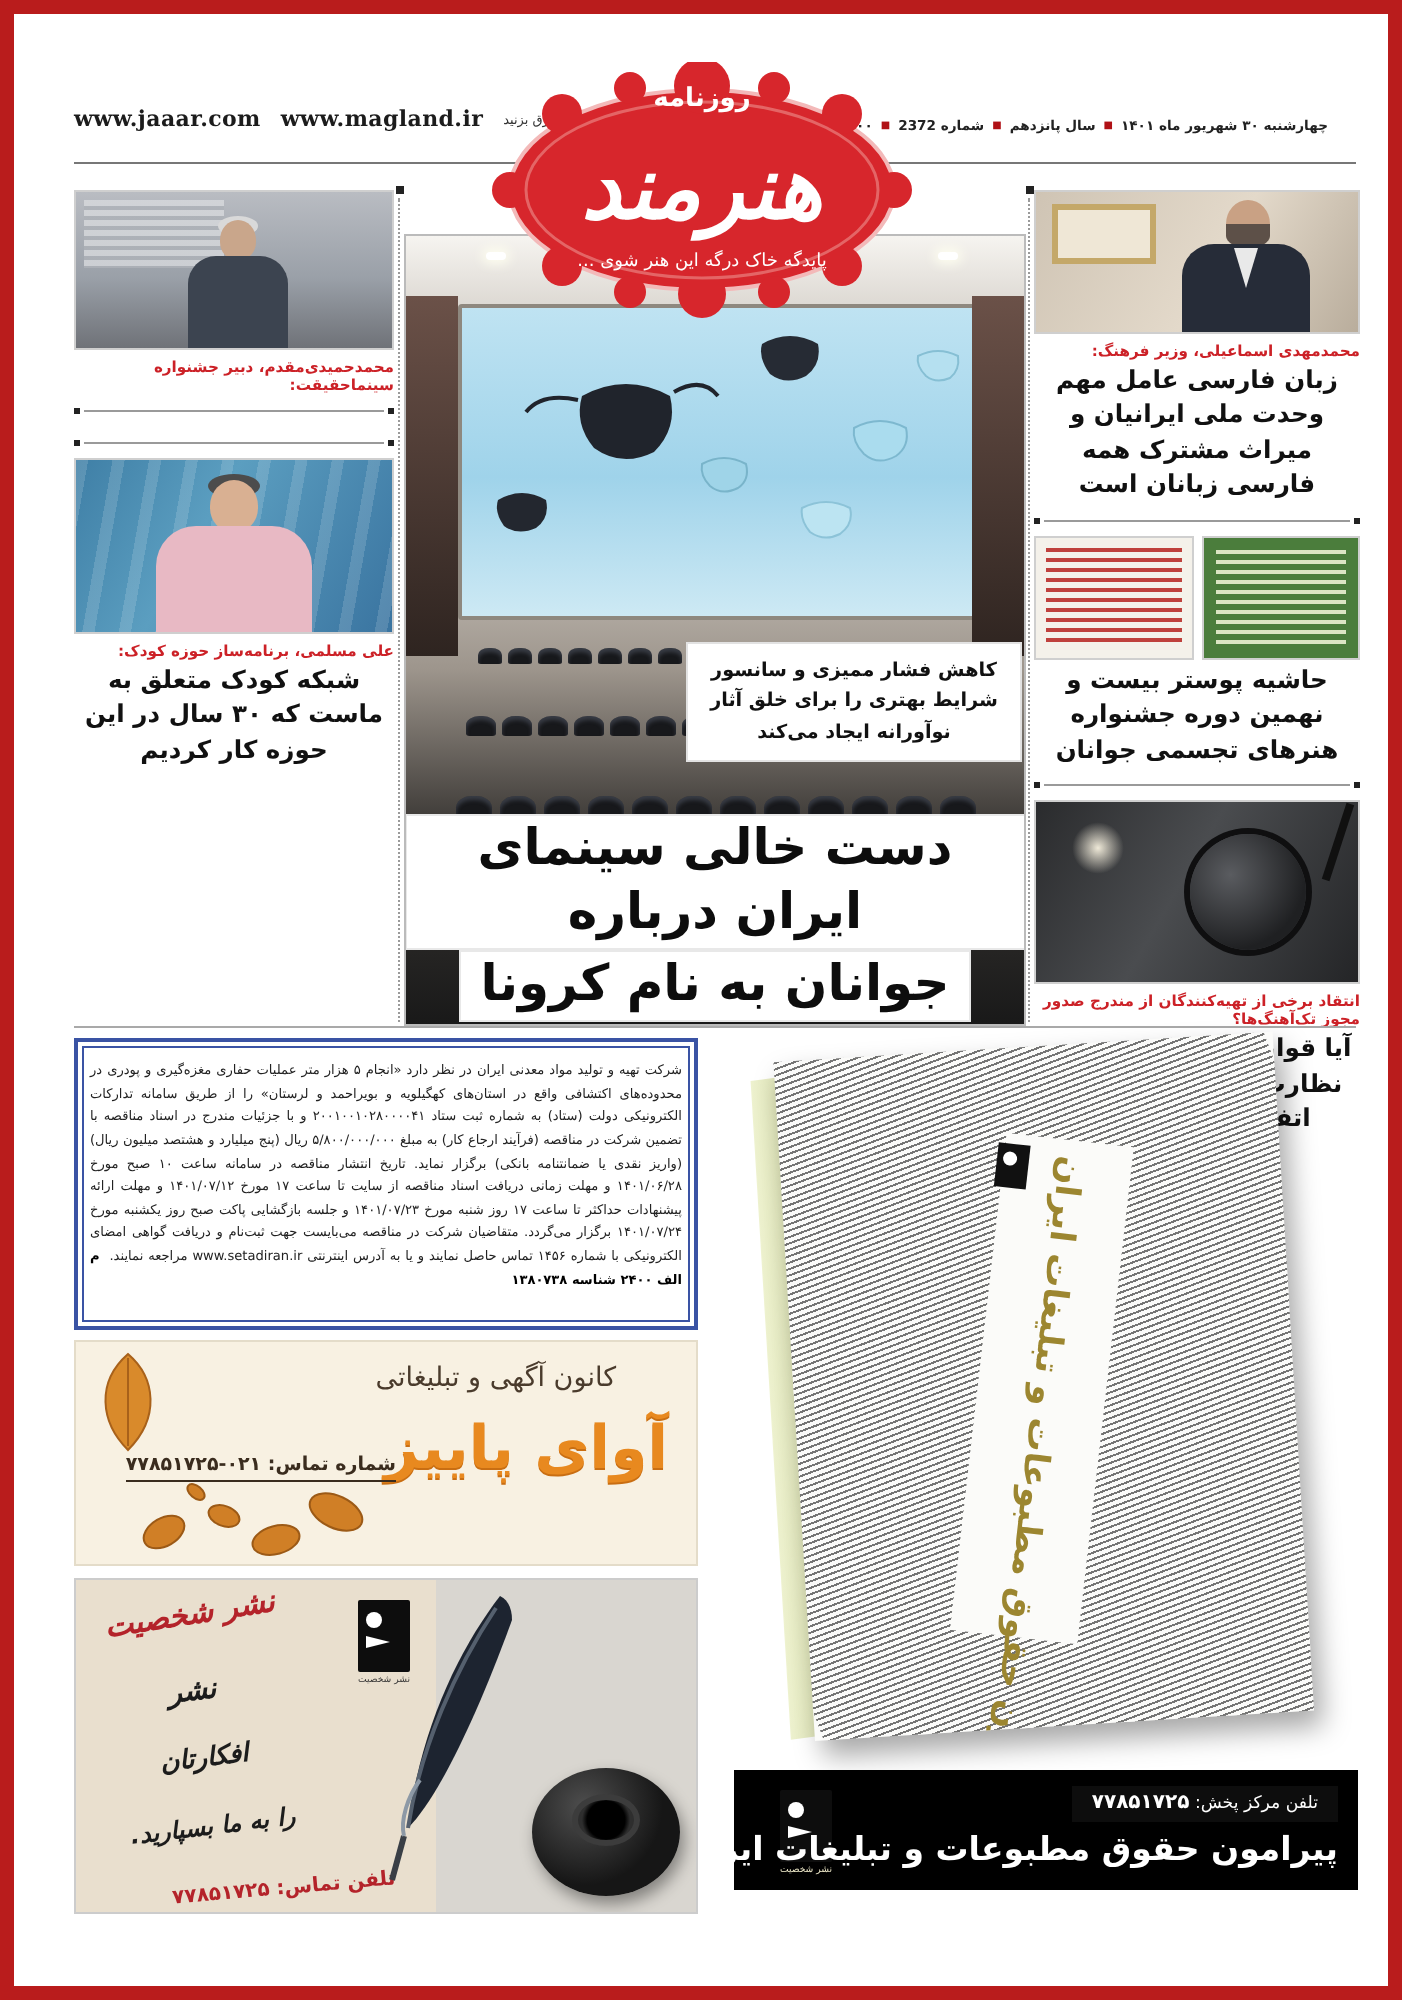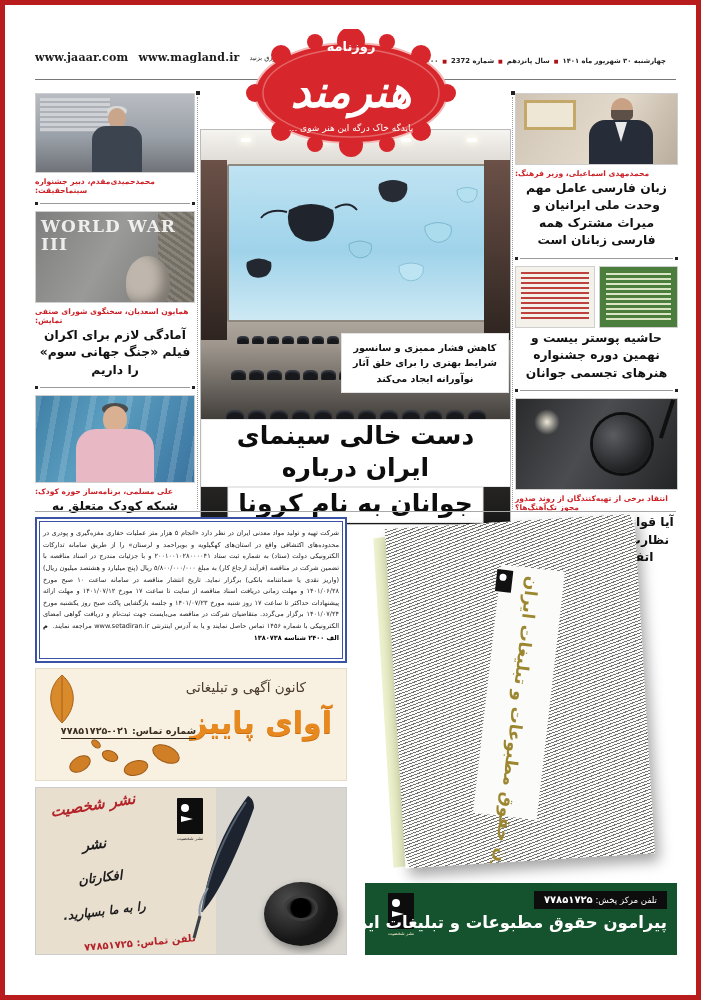--- a/index.html
+++ b/index.html
@@ -1,20 +1,20 @@
 <!DOCTYPE html>
 <html lang="fa"><head>
 <meta charset="utf-8">
 <style>
   * { margin:0; padding:0; box-sizing:border-box; }
   html,body { background:#e9e9e7; }
   body { font-family:"DejaVu Sans", sans-serif; }
   #page {
     position:relative; width:701px; height:1000px; margin:0 auto;
-    background:#ffffff; overflow:hidden; border:5px solid #b91c1c;
+    background:#ffffff; overflow:hidden; border:7px solid #b91c1c;
   }
   .abs { position:absolute; }
   .rtl { direction:rtl; }
 
   
   .hdr-left { left:30px; top:46px; width:240px; display:flex; align-items:center; gap:10px; }
   .site { font-family:"DejaVu Serif", serif; font-weight:bold; font-size:11px; color:#1c1c1c; letter-spacing:.2px; }
   .hdr-slogan { direction:rtl; font-size:6.5px; color:#333; white-space:nowrap; }
   .hdr-slogan b { color:#cc2127; font-size:7.5px; }
   .hdr-right { right:30px; top:52px; width:230px; direction:rtl; display:flex; align-items:center; justify-content:flex-start; gap:4px; font-size:6.8px; color:#222; white-space:nowrap; }
@@ -30,21 +30,21 @@
   .vsep { width:0; border-left:1px dotted #9a9a9a; top:92px; height:412px; }
   .vsep.s1 { left:192px; } .vsep.s2 { left:507px; }
   .vsep .dot { position:absolute; left:-2px; top:-6px; width:4px; height:4px; background:#222; }
 
   
   .col { top:88px; display:flex; flex-direction:column; }
   .col-left { left:30px; width:160px; }
   .col-right { left:510px; width:163px; }
   .card { display:flex; flex-direction:column; }
   .card .photo { width:100%; border:1px solid #cfcfcf; position:relative; overflow:hidden; }
-  .kicker { direction:rtl; text-align:left; color:#cc2127; font-weight:bold; font-size:7.6px; margin-top:4px; }
+  .kicker { direction:rtl; text-align:right; color:#cc2127; font-weight:bold; font-size:7.6px; margin-top:4px; }
   .head { direction:rtl; text-align:center; color:#111; font-weight:bold; font-size:12.3px; line-height:1.42; margin-top:2px; }
   .card-sep { display:flex; align-items:center; gap:2px; margin:7px 0 6px; }
   .card-sep .ln { flex:1; height:1px; background:#9a9a9a; }
   .card-sep .sq { width:3px; height:3px; background:#222; }
 
   
   .ph-office { height:80px; background:linear-gradient(180deg,#b9bcc2 0%,#9aa0a8 55%,#6f7278 100%); }
   .ph-office .blind { position:absolute; left:4px; top:4px; width:70px; height:34px; background:repeating-linear-gradient(180deg,#d8dadd 0 3px,#aeb2b8 3px 5px); opacity:.8; }
   .ph-office .man { position:absolute; left:52px; top:14px; width:58px; height:66px; }
   .ph-office .head1 { position:absolute; left:20px; top:0; width:18px; height:20px; border-radius:50% 50% 45% 45%; background:#c9a68b; }
@@ -70,21 +70,21 @@
   .poster-red { background:#f4f1ea; }
   .poster-red .tx { position:absolute; inset:5px 5px 5px 5px; background:repeating-linear-gradient(180deg,#b5211e 0 2px,transparent 2px 5px); opacity:.85; }
   .poster-green { background:#4b7d3c; }
   .poster-green .tx { position:absolute; inset:6px; background:repeating-linear-gradient(180deg,rgba(235,240,210,.9) 0 2px,transparent 2px 5px); }
   .ph-mic { height:92px; background:linear-gradient(120deg,#2a2b2d 0%,#4a4c4f 45%,#242527 100%); }
   .ph-mic .glow { position:absolute; left:18px; top:10px; width:26px; height:26px; border-radius:50%; background:radial-gradient(circle,#efe9d8 0%,rgba(239,233,216,0) 70%); }
   .ph-mic .micHead { position:absolute; right:26px; top:16px; width:58px; height:58px; border-radius:50%; background:radial-gradient(circle at 35% 35%,#5a5c60 0%,#1f2022 70%); box-shadow:0 0 0 3px #0f0f10; }
   .ph-mic .arm { position:absolute; right:8px; top:0; width:4px; height:40px; background:#101010; transform:rotate(18deg); }
 
   
-  .center { left:195px; top:124px; width:311px; }
+  .center { left:195px; top:110px; width:311px; }
   .cine { position:relative; width:311px; height:396px; border:1px solid #bbb; background:linear-gradient(180deg,#efece7 0%,#ddd8d1 30%,#9d958c 55%,#3a3734 75%,#191919 100%); overflow:hidden; }
   .cine .ceil { position:absolute; left:0; top:0; width:100%; height:36px; background:linear-gradient(180deg,#f6f4f0,#dcd8d2); }
   .cine .lamp { position:absolute; top:8px; width:10px; height:4px; border-radius:2px; background:#fff; box-shadow:0 0 6px 2px rgba(255,255,240,.9); }
   .cine .screen { position:absolute; left:26px; top:34px; width:259px; height:158px; background:linear-gradient(180deg,#bfe3f2 0%,#9fd3ea 55%,#cde9f4 100%); border:2px solid #8e887f; border-radius:2px; }
   .cine .sideL,.cine .sideR { position:absolute; top:30px; width:26px; height:180px; background:linear-gradient(180deg,#6b5148,#2e2420); }
   .cine .sideL { left:0; } .cine .sideR { right:0; }
   .cine .seats { position:absolute; left:0; bottom:0; width:100%; height:188px; }
   .seat-row { position:absolute; left:0; width:100%; display:flex; justify-content:center; }
   .seat { background:#17181b; border-radius:45% 45% 12% 12%; box-shadow:inset 0 2px 2px rgba(120,130,150,.35); }
   .cine .cap { position:absolute; right:2px; top:204px; width:166px; background:#fff; padding:6px 8px; direction:rtl; text-align:center; font-weight:bold; font-size:9.6px; line-height:1.6; color:#111; box-shadow:0 0 0 1px #e2e2e2; }
@@ -141,21 +141,21 @@
   .pub-logo { width:26px; height:36px; background:#0d0d0d; position:relative; margin:0 auto; border-radius:1px; }
   .pub-logo::before { content:""; position:absolute; left:4px; top:6px; width:8px; height:8px; border-radius:50%; background:#fff; }
   .pub-logo::after { content:""; position:absolute; left:4px; top:18px; width:12px; height:6px; background:#fff; clip-path:polygon(0 0,100% 50%,0 100%); }
   .pub-cap { font-size:4.6px; color:#333; margin-top:2px; }
   .inkpot { position:absolute; right:8px; bottom:8px; width:74px; height:64px; }
   .inkpot .potBody { position:absolute; inset:0; border-radius:50%; background:radial-gradient(circle at 35% 30%,#4e4e4e 0%,#161616 60%); box-shadow:2px 4px 8px rgba(0,0,0,.4); }
   .inkpot .potHole { position:absolute; left:50%; top:40%; transform:translate(-50%,-50%); width:34px; height:26px; border-radius:50%; background:radial-gradient(circle,#000 0 55%,#2e2e2e 70%); border:3px solid #3c3c3c; }
   .quill svg { display:block; }
 
   
-  .banner { left:360px; top:878px; width:312px; height:72px; background:#14532d; overflow:hidden; }
+  .banner { left:360px; top:878px; width:312px; height:60px; background:#000000; overflow:hidden; }
   .banner .b-logoBox { position:absolute; left:14px; top:10px; width:44px; text-align:center; }
   .banner .pub-cap { color:#f3eecd; }
   .banner .pill { position:absolute; right:10px; top:8px; direction:rtl; background:#0d0d0d; color:#fff; font-size:8.6px; padding:3px 10px 4px; }
   .banner .pill b { font-size:10px; letter-spacing:1px; }
   .banner .b-title { position:absolute; right:10px; top:30px; width:240px; direction:rtl; text-align:left; color:#fff; font-weight:bold; font-size:16.5px; white-space:nowrap; }
 </style>
 </head>
 <body>
 
 <div id="page">
@@ -220,29 +220,20 @@
           </div>
       </div>
       <div class="kicker">محمدحمیدی‌مقدم، دبیر جشنواره سینماحقیقت:</div>
     </div>
     <div class="card-sep">
         <span class="sq"></span>
         <span class="ln"></span>
         <span class="sq"></span>
       </div>
 
-    <div class="card">
-      <div class="photo ph-ww3">
-        <div class="rope"></div>
-        <div class="ww">WORLD WAR III</div>
-        <div class="head2"></div>
-      </div>
-      <div class="kicker">همایون اسعدیان، سخنگوی شورای صنفی نمایش:</div>
-      <div class="head">آمادگی لازم برای اکران فیلم «جنگ جهانی سوم» را داریم</div>
-    </div>
     <div class="card-sep">
         <span class="sq"></span>
         <span class="ln"></span>
         <span class="sq"></span>
       </div>
 
     <div class="card">
       <div class="photo ph-pink">
         <div class="streak"></div>
           <div class="hair3"></div>
@@ -288,21 +279,21 @@
         <span class="ln"></span>
         <span class="sq"></span>
       </div>
 
     <div class="card">
       <div class="photo ph-mic">
         <div class="glow"></div>
           <div class="arm"></div>
           <div class="micHead"></div>
       </div>
-      <div class="kicker">انتقاد برخی از تهیه‌کنندگان از روند صدور مجوز تک‌آهنگ‌ها؟</div>
+      <div class="kicker">انتقاد برخی از تهیه‌کنندگان از مندرج صدور مجوز تک‌آهنگ‌ها؟</div>
       <div class="head">آیا قوانین جدیدی در حوزه نظارت و ممیزی مجوزها اتفاق افتاده است؟</div>
     </div>
   </div>
 
   <div class="abs center">
     <div class="cine">
       <div class="ceil"></div>
       <div class="lamp" style="left:40px"></div>
         <div class="lamp" style="left:120px"></div>
       <div class="lamp" style="left:200px"></div>

